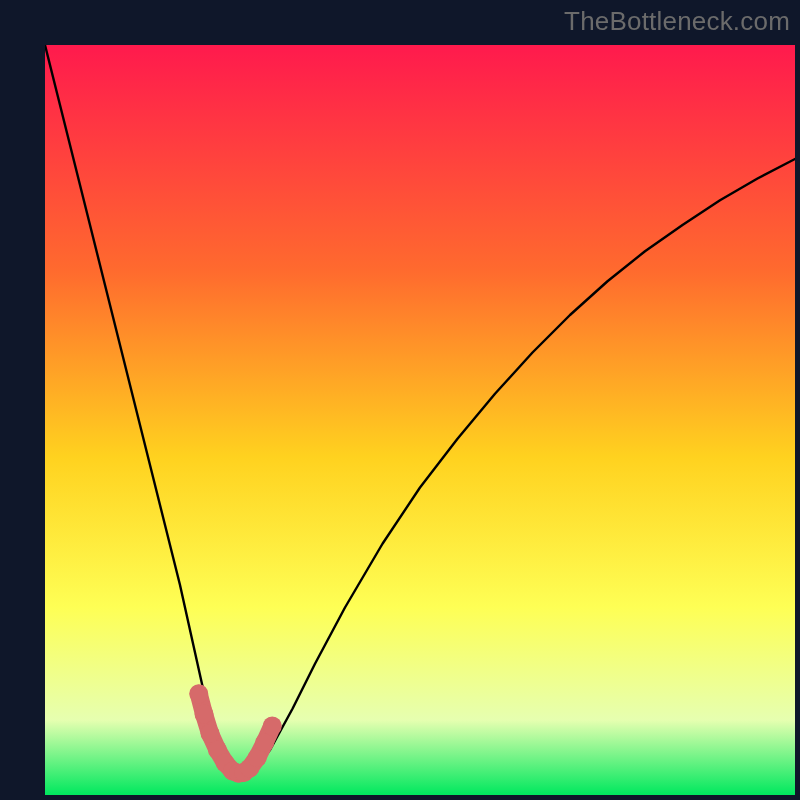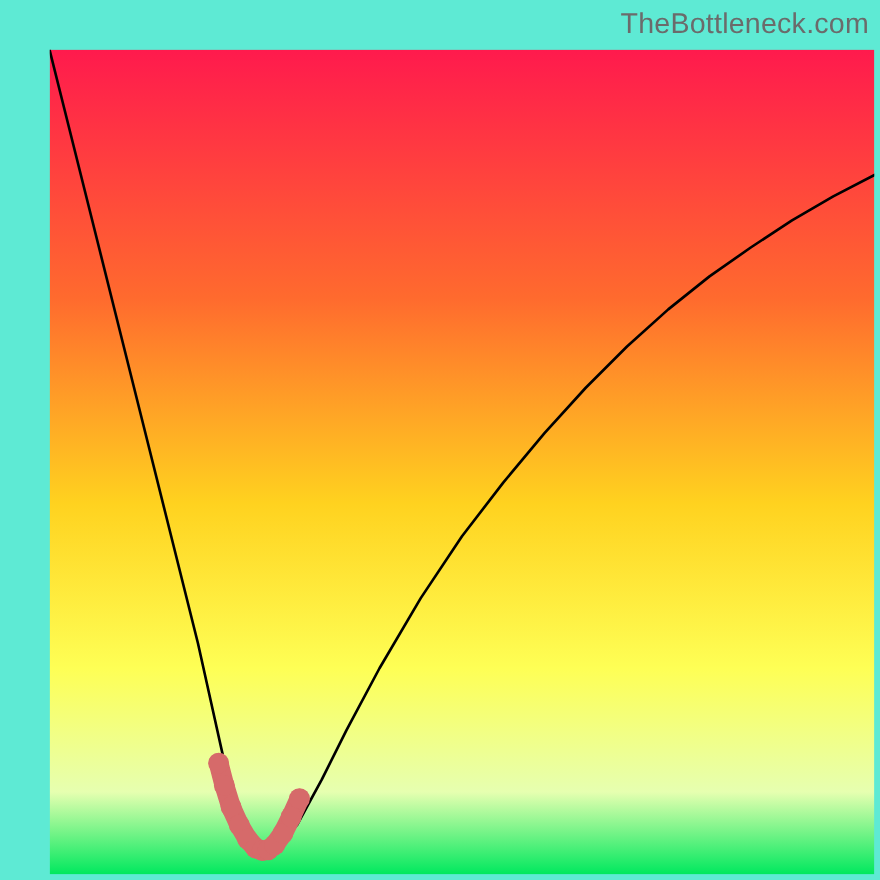--- a/index.html
+++ b/index.html
@@ -9,21 +9,21 @@
     height: 800px;
     background: #000;
     overflow: hidden;
   }
   .frame {
     position: absolute;
     left: 0;
     top: 0;
     width: 800px;
     height: 800px;
-    background: #5eead4;
+    background: #0f172a;
   }
   .plot-area {
     position: absolute;
     left: 45px;
     top: 45px;
     width: 750px;
     height: 750px;
     overflow: hidden;
   }
   .watermark {

